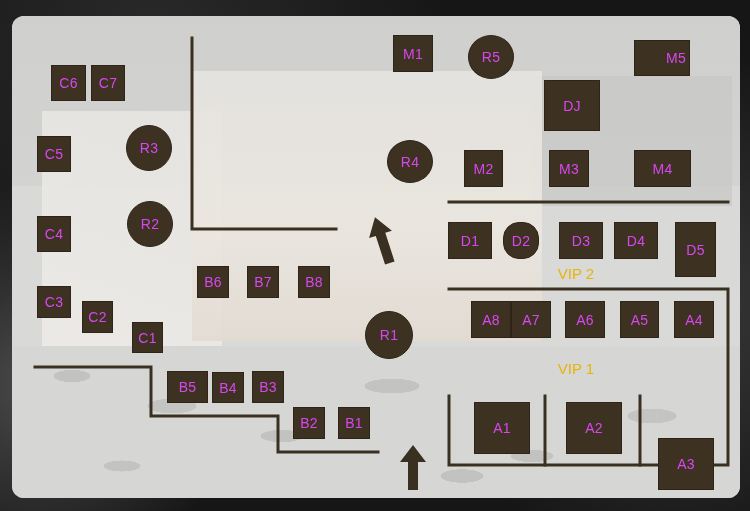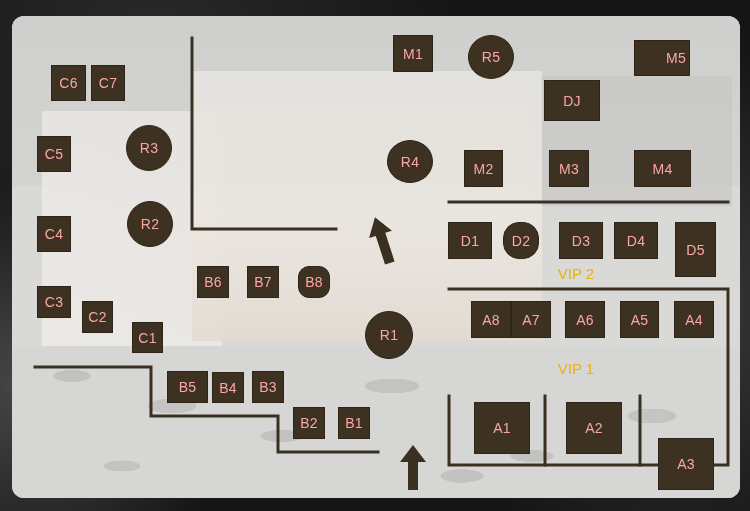--- a/index.html
+++ b/index.html
@@ -35,21 +35,21 @@
         radial-gradient(ellipse 45px 12px at 380px 40px, #c3c3c1 60%, transparent 62%),
         radial-gradient(ellipse 35px 10px at 520px 110px, #c2c2c0 60%, transparent 62%),
         radial-gradient(ellipse 40px 12px at 640px 70px, #c4c4c2 60%, transparent 62%),
         radial-gradient(ellipse 30px 9px at 110px 120px, #c3c3c1 60%, transparent 62%),
         radial-gradient(ellipse 35px 11px at 450px 130px, #c2c2c0 60%, transparent 62%),
         #d6d6d4; }
     .photo-dark-right { position: absolute; left: 520px; top: 60px; width: 200px; height: 130px;
       background: #c8c8c6; opacity: .7; }
 
     .tbl {
-      position: absolute; background: #3d3222; color: #fca5a5;
+      position: absolute; background: #3d3222; color: #d946ef;
       display: flex; align-items: center; justify-content: center;
       font-size: 14px; letter-spacing: 0.2px;
       box-sizing: border-box; border: 1px solid #2e2518;
       cursor: pointer;
     }
     .tbl.round { border-radius: 50%; }
     .zone-label {
       position: absolute; color: #eab308; font-size: 15px; transform: translateX(-50%);
       white-space: nowrap;
     }
@@ -95,31 +95,31 @@
     <div class="tbl" style="left: 91px; top: 65px; width: 34px; height: 36px;">C7</div>
     <div class="tbl" style="left: 37px; top: 136px; width: 34px; height: 36px;">C5</div>
     <div class="tbl" style="left: 37px; top: 216px; width: 34px; height: 36px;">C4</div>
     <div class="tbl" style="left: 37px; top: 286px; width: 34px; height: 32px;">C3</div>
     <div class="tbl" style="left: 82px; top: 301px; width: 31px; height: 32px;">C2</div>
     <div class="tbl" style="left: 132px; top: 322px; width: 31px; height: 31px;">C1</div>
     <div class="tbl round" style="left: 126px; top: 125px; width: 46px; height: 46px;">R3</div>
     <div class="tbl round" style="left: 127px; top: 201px; width: 46px; height: 46px;">R2</div>
     <div class="tbl" style="left: 197px; top: 266px; width: 32px; height: 32px;">B6</div>
     <div class="tbl" style="left: 247px; top: 266px; width: 32px; height: 32px;">B7</div>
-    <div class="tbl" style="left: 298px; top: 266px; width: 32px; height: 32px; border-radius: 11px;">B8</div>
+    <div class="tbl" style="left: 298px; top: 266px; width: 32px; height: 32px;">B8</div>
     <div class="tbl" style="left: 167px; top: 371px; width: 41px; height: 32px;">B5</div>
     <div class="tbl" style="left: 212px; top: 372px; width: 32px; height: 31px;">B4</div>
     <div class="tbl" style="left: 252px; top: 371px; width: 32px; height: 32px;">B3</div>
     <div class="tbl" style="left: 293px; top: 407px; width: 32px; height: 32px;">B2</div>
     <div class="tbl" style="left: 338px; top: 407px; width: 32px; height: 32px;">B1</div>
     <div class="tbl round" style="left: 365px; top: 311px; width: 48px; height: 48px;">R1</div>
     <div class="tbl" style="left: 393px; top: 35px; width: 40px; height: 37px;">M1</div>
     <div class="tbl round" style="left: 468px; top: 35px; width: 46px; height: 44px;">R5</div>
     <div class="tbl" style="left: 634px; top: 40px; width: 56px; height: 36px; padding-left: 28px;">M5</div>
-    <div class="tbl" style="left: 544px; top: 80px; width: 56px; height: 41px;">DJ</div>
+    <div class="tbl" style="left: 544px; top: 80px; width: 56px; height: 51px;">DJ</div>
     <div class="tbl round" style="left: 387px; top: 140px; width: 46px; height: 43px;">R4</div>
     <div class="tbl" style="left: 464px; top: 150px; width: 39px; height: 37px;">M2</div>
     <div class="tbl" style="left: 549px; top: 150px; width: 40px; height: 37px;">M3</div>
     <div class="tbl" style="left: 634px; top: 150px; width: 57px; height: 37px;">M4</div>
     <div class="tbl" style="left: 448px; top: 222px; width: 44px; height: 37px;">D1</div>
     <div class="tbl" style="left: 503px; top: 222px; width: 36px; height: 37px; border-radius: 16px;">D2</div>
     <div class="tbl" style="left: 559px; top: 222px; width: 44px; height: 37px;">D3</div>
     <div class="tbl" style="left: 614px; top: 222px; width: 44px; height: 37px;">D4</div>
     <div class="tbl" style="left: 675px; top: 222px; width: 41px; height: 55px;">D5</div>
     <div class="tbl" style="left: 457px; top: 301px; width: 40px; height: 37px; margin-left: 14px;">A8</div>

